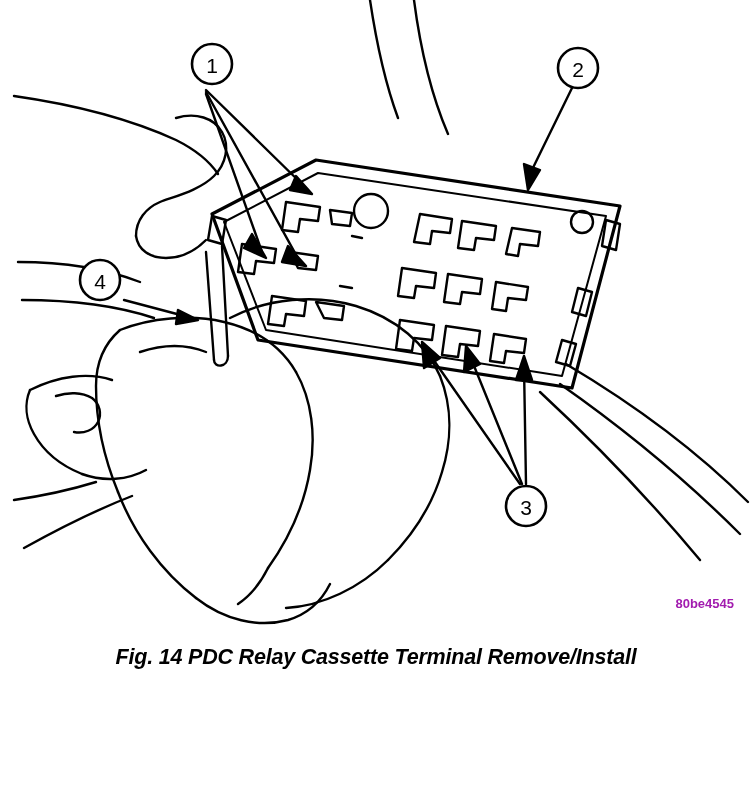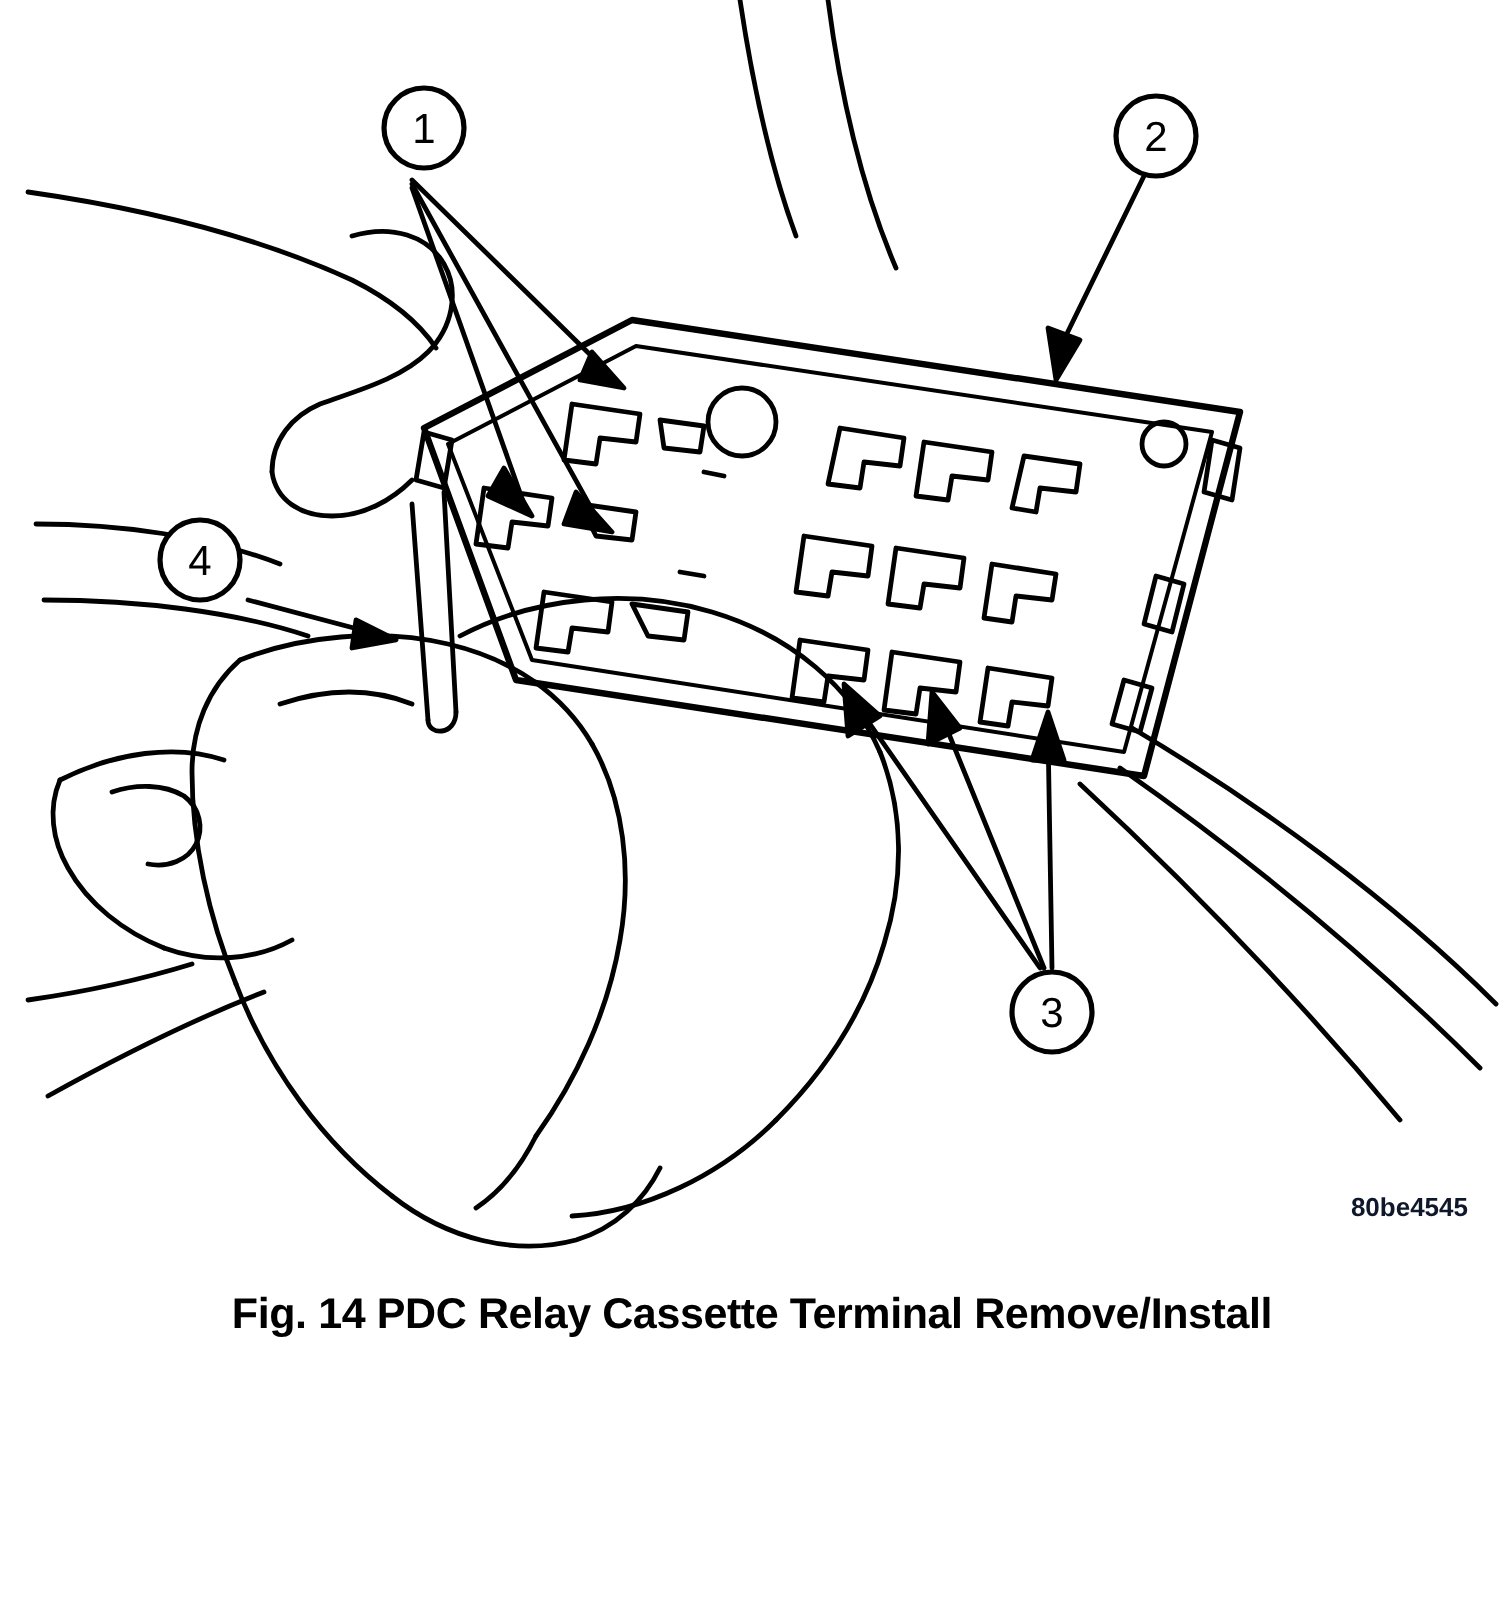--- a/index.html
+++ b/index.html
@@ -39,29 +39,30 @@
     fill: #000;
   }
   #part-code {
     position: absolute;
     right: 18px;
     top: 596px;
     font-family: "Liberation Sans", sans-serif;
     font-size: 13px;
     font-weight: bold;
     letter-spacing: 0px;
-    color: #0f172a;
+    color: #a21caf;
   }
   #caption {
     position: absolute;
     left: 0;
     top: 645px;
     width: 752px;
     text-align: center;
     font-family: "Liberation Sans", sans-serif;
+    font-style: italic;
     font-weight: bold;
     font-size: 21.5px;
     letter-spacing: -0.2px;
     color: #000;
   }
   #legend {
     position: absolute;
     left: 22px;
     top: 687px;
     width: 710px;

